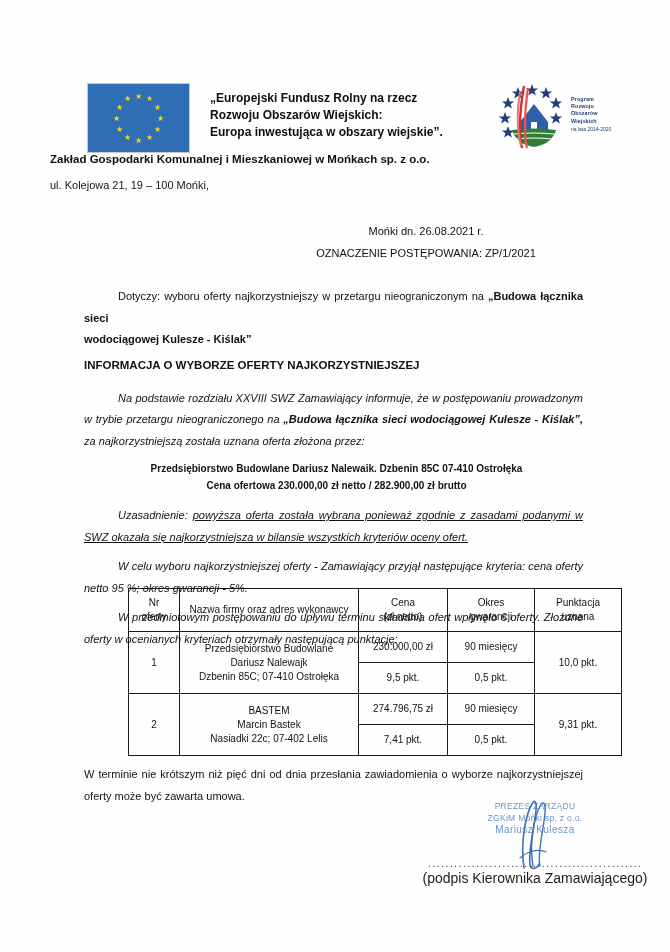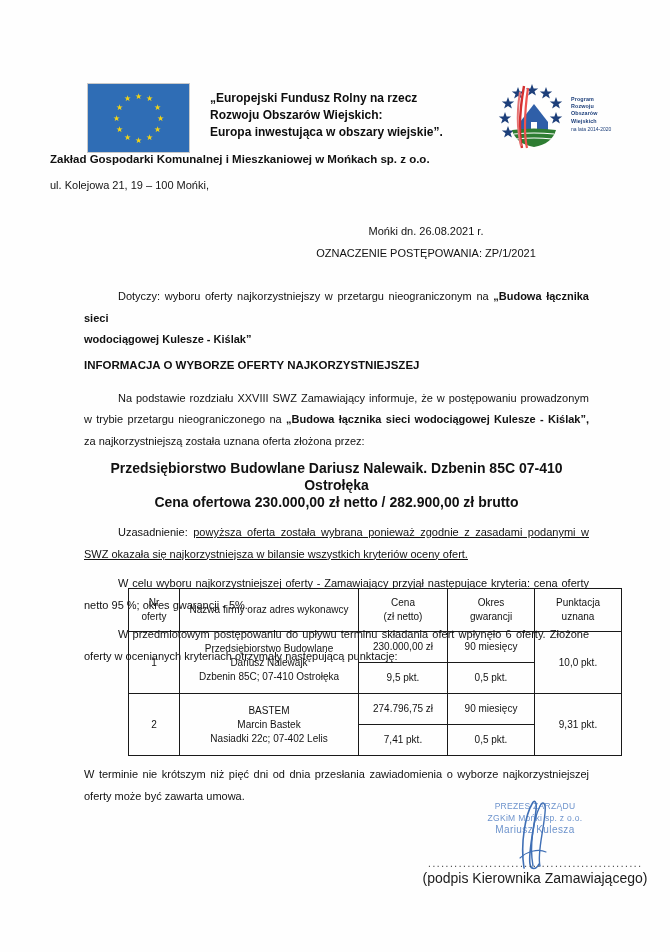--- a/index.html
+++ b/index.html
@@ -141,44 +141,44 @@
   }
 
   
   .body-block {
     position: absolute;
     left: 84px;
     top: 286px;
     width: 505px;
   }
   p.doc {
-    margin: 0 0 0 0;
+    margin: 0 6px 0 0;
     font-size: 11px;
     line-height: 21.5px;
     text-align: justify;
     text-justify: inter-word;
   }
-  p.doc.ind { text-indent: 34px; }
+  p.doc.ind { text-indent: 34px; font-style: italic; }
   .b { font-weight: bold; }
   .u { text-decoration: underline; }
 
   .dotyczy { margin-bottom: 2px; text-indent: 34px; }
   .heading-center {
     margin: 2px 0 0 0;
     text-align: left;
     font-size: 11.5px;
     font-weight: bold;
     line-height: 24px;
   }
   .gap-sm { height: 8px; }
   .gap-md { height: 11px; }
 
   .winner {
     text-align: center;
-    font-size: 14px;
+    font-size: 10px;
     font-weight: bold;
     line-height: 17px;
     margin: 0;
   }
 
   
   .table-wrap {
     position: absolute;
     left: 128px;
     top: 588px;

